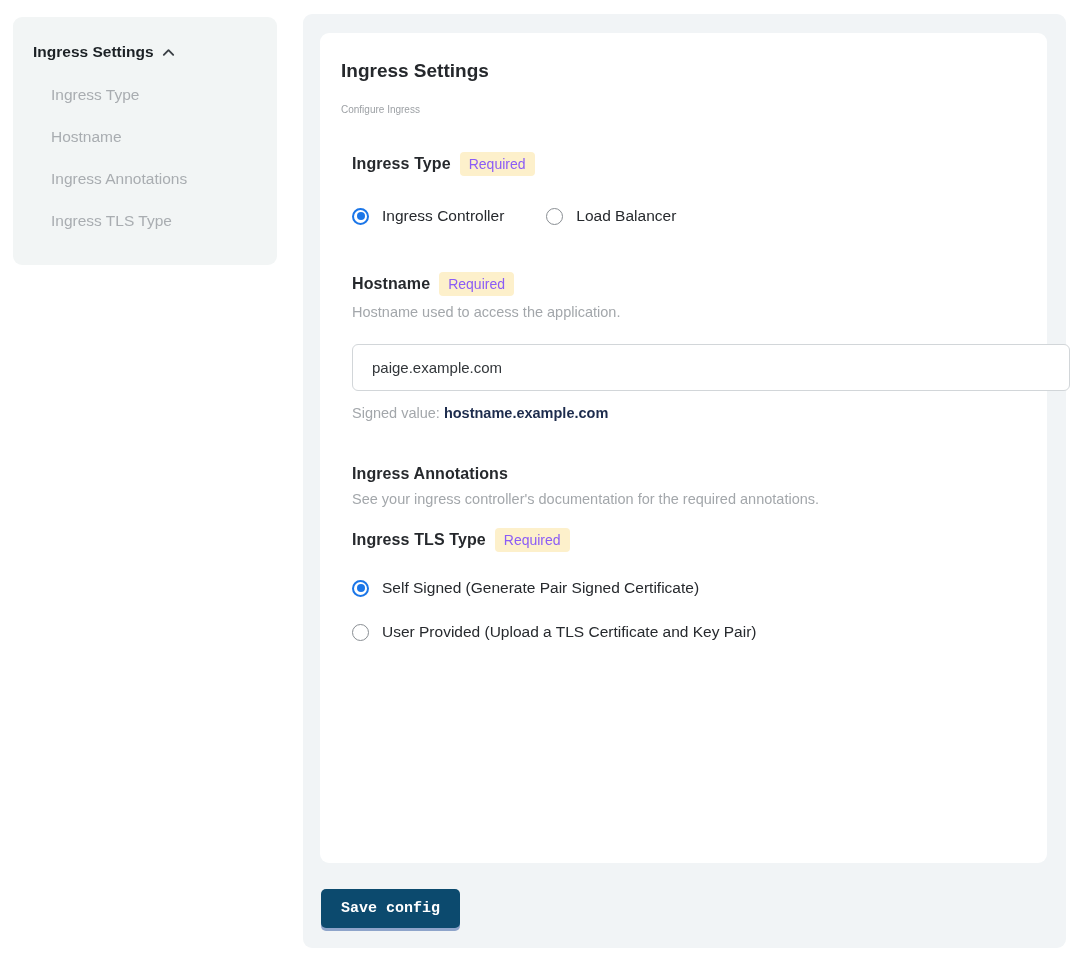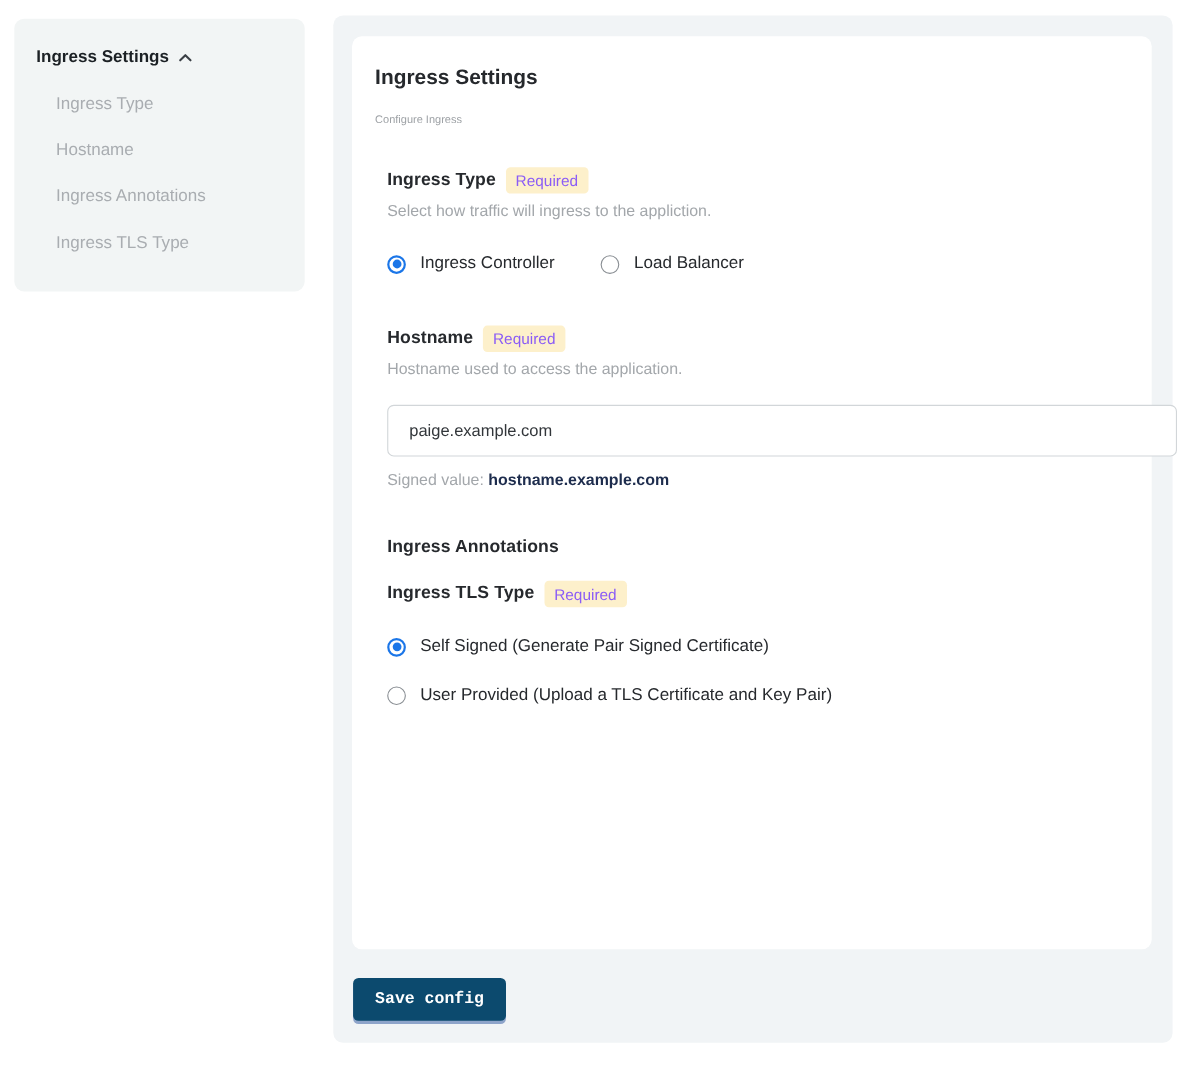--- a/index.html
+++ b/index.html
@@ -192,21 +192,20 @@
     <h1 class="card-title">Ingress Settings</h1>
     <p class="card-subtitle">Configure Ingress</p>
 
     <div class="sections">
 
       <div class="group g-type">
         <div class="label-row">
           <span class="field-label">Ingress Type</span>
           <span class="badge">Required</span>
         </div>
-        <div class="helper">Select how traffic will ingress to the appliction.</div>
         <div class="radio-row">
           <div class="radio">
             <span class="radio-circle selected"></span>
             <span class="radio-label">Ingress Controller</span>
           </div>
           <div class="radio">
             <span class="radio-circle"></span>
             <span class="radio-label">Load Balancer</span>
           </div>
         </div>
@@ -221,20 +220,21 @@
         <input class="text-input" type="text" value="paige.example.com" style="">
         <div class="default-line">
           <span>Signed value: </span><b>hostname.example.com</b>
         </div>
       </div>
 
       <div class="group g-annot">
         <div class="label-row">
           <span class="field-label">Ingress Annotations</span>
         </div>
+        <div class="helper">See your ingress controller's documentation for the required annotations.</div>
       </div>
 
       <div class="group g-tls">
         <div class="label-row">
           <span class="field-label">Ingress TLS Type</span>
           <span class="badge">Required</span>
         </div>
         <div class="radio-stack">
           <div class="radio">
             <span class="radio-circle selected"></span>

